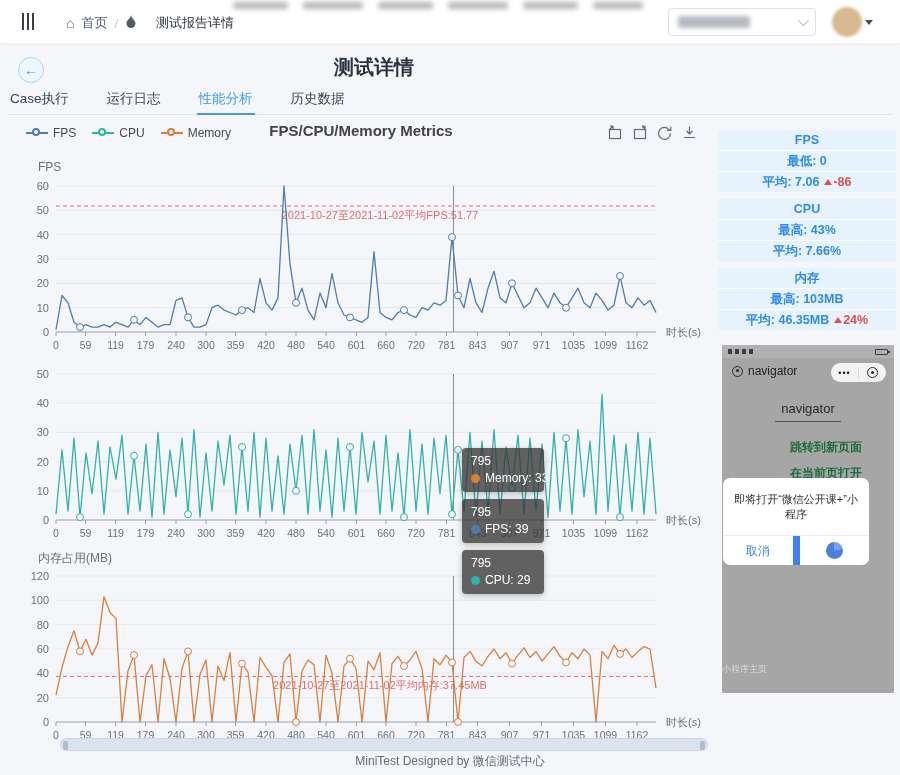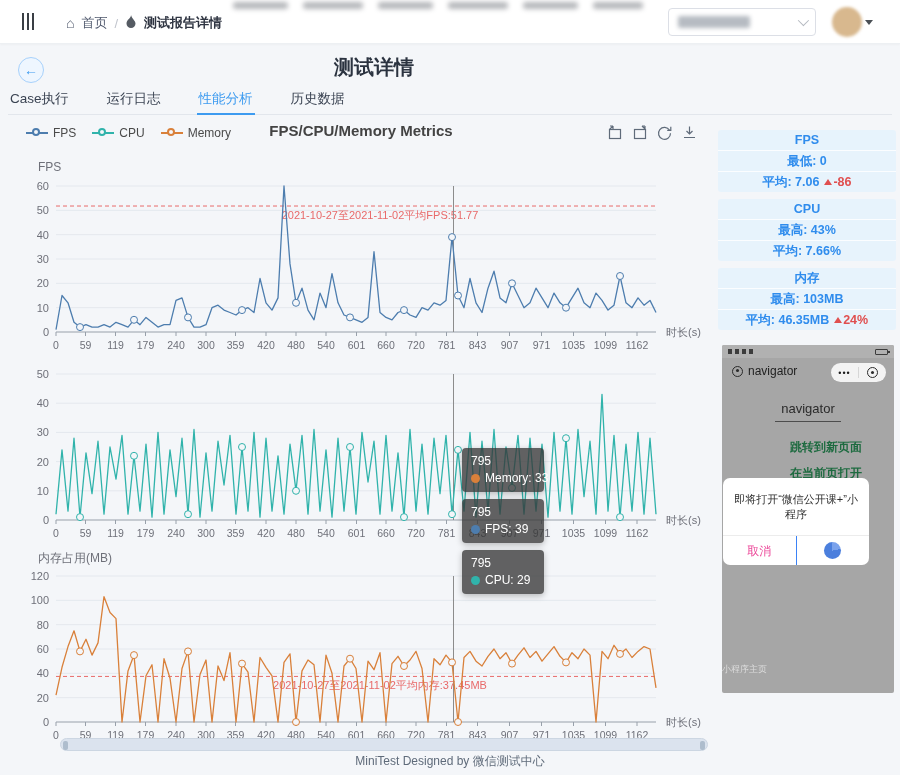--- a/index.html
+++ b/index.html
@@ -8,21 +8,21 @@
 
   
   #topbar { position:absolute; left:0; top:0; width:900px; height:44px; background:#fff;
             border-bottom:1px solid #edf0f3; box-shadow:0 1px 2px rgba(0,0,0,.03); }
   .redact { position:absolute; top:2px; height:7px; background:#6b6f76; opacity:.5; filter:blur(2.5px); border-radius:3px; }
   #hamburger { position:absolute; left:22px; top:13px; display:flex; gap:3px; cursor:pointer; }
   #hamburger span { width:2px; height:17px; background:#3a3f45; display:block; }
   #breadcrumb { position:absolute; left:66px; top:14px; display:flex; align-items:center; gap:7px;
                 font-size:13px; color:#515a6e; }
   .bc-sep { color:#c0c4cc; }
-  .bc-strong { color:#2f3542; font-weight:bold; }
+  .bc-strong { color:#2f3542; font-weight:normal;margin-left:12px; }
   .home-glyph { font-size:14px; color:#515a6e; line-height:1; }
   #user-select { position:absolute; left:668px; top:8px; width:148px; height:28px; background:#fff;
                  border:1px solid #dcdfe6; border-radius:4px; display:flex; align-items:center;
                  justify-content:space-between; padding:0 9px; cursor:pointer; }
   .blur-chip { width:72px; height:12px; background:#b6bbc2; filter:blur(2px); border-radius:2px; }
   .chev { width:8px; height:8px; border-right:1.5px solid #b4b9c0; border-bottom:1.5px solid #b4b9c0;
           transform:rotate(45deg) translateY(-2px); }
   #avatar-wrap { position:absolute; left:832px; top:7px; display:flex; align-items:center; gap:3px; cursor:pointer; }
   #avatar { width:30px; height:30px; border-radius:50%; background:#d8b88e; filter:blur(1.5px); }
   .caret-down { width:0; height:0; border-left:4px solid transparent; border-right:4px solid transparent;
@@ -100,21 +100,21 @@
   #capsule .more { flex:1; text-align:center; font-size:9px; letter-spacing:1px; color:#1e1e1e; line-height:8px; }
   #capsule .div { width:1px; height:11px; background:#d6d6d6; }
   #capsule .target { flex:1; display:flex; justify-content:center; }
   #ph-page-title { position:absolute; left:0; top:56px; width:100%; text-align:center; font-size:13px; color:#2a2a2a; }
   #ph-underline { position:absolute; left:50%; top:76px; width:66px; margin-left:-33px; border-bottom:1px solid #4d4d4d; }
   .ph-link { position:absolute; left:0; width:100%; text-align:center; font-size:12px; color:#1e6b40; font-weight:bold;padding-left:36px; }
   #ph-link1 { top:94px; } #ph-link2 { top:120px; }
   #ph-dialog { position:absolute; left:1px; top:133px; width:146px; background:#fff; border-radius:7px; overflow:hidden; }
   #ph-dialog .msg { padding:14px 10px 13px; font-size:11px; color:#2f2f2f; text-align:center; line-height:15px; }
   #ph-dialog .btns { display:flex; border-top:1px solid #ececec; height:30px; }
-  #ph-dialog .btn-cancel { flex:1; font-size:12px; color:#ec4899; text-align:center; line-height:30px; border-right:1px solid #3b82f6; }
+  #ph-dialog .btn-cancel { flex:1; font-size:12px; color:#3b82f6; text-align:center; line-height:30px; border-right:7px solid #3b82f6; }
   #ph-dialog .btn-ok { flex:1; display:flex; align-items:center; justify-content:center; }
   .spinner { width:17px; height:17px; border-radius:50%; background:conic-gradient(#7aa2ec 0 22%, #4b7fdd 0); }
   #ph-footer { position:absolute; left:0; top:318px; width:100%; text-align:left; font-size:9px; color:#dcdcdc; }
 
   svg text { font-family:"Liberation Sans", sans-serif; }
 </style>
 </head>
 <body>
 
 <div id="root">

